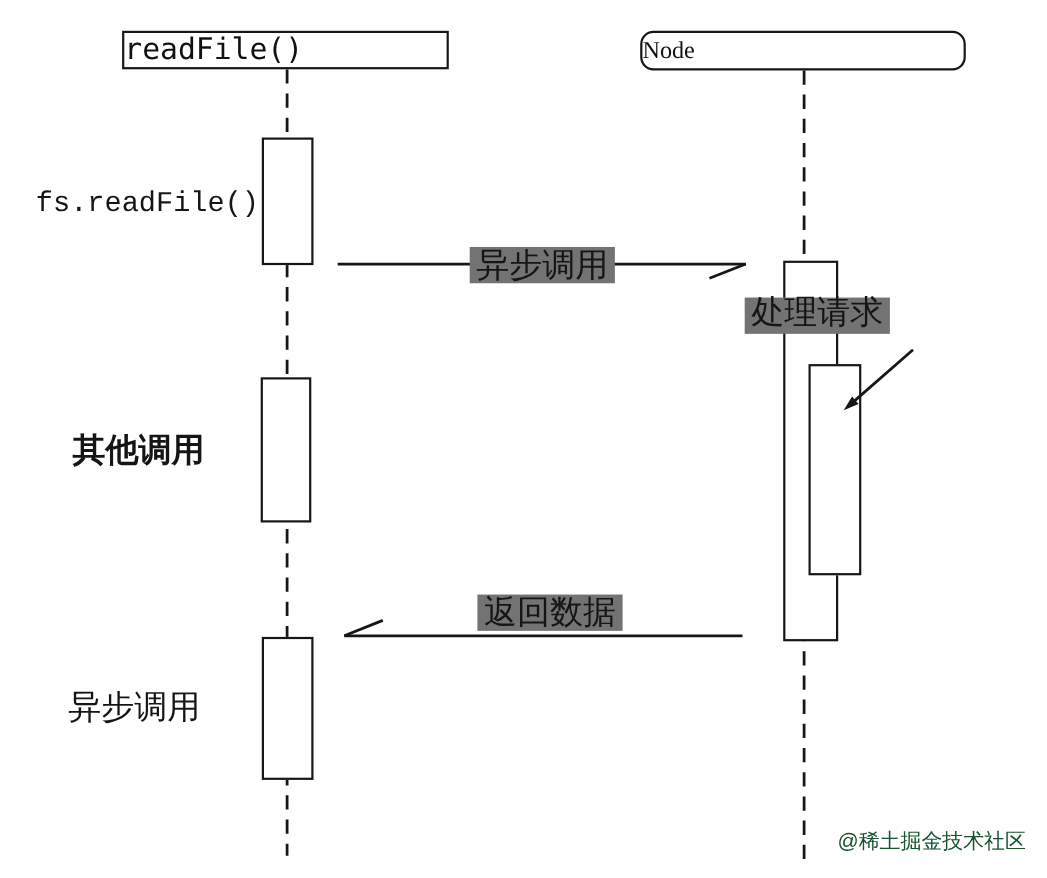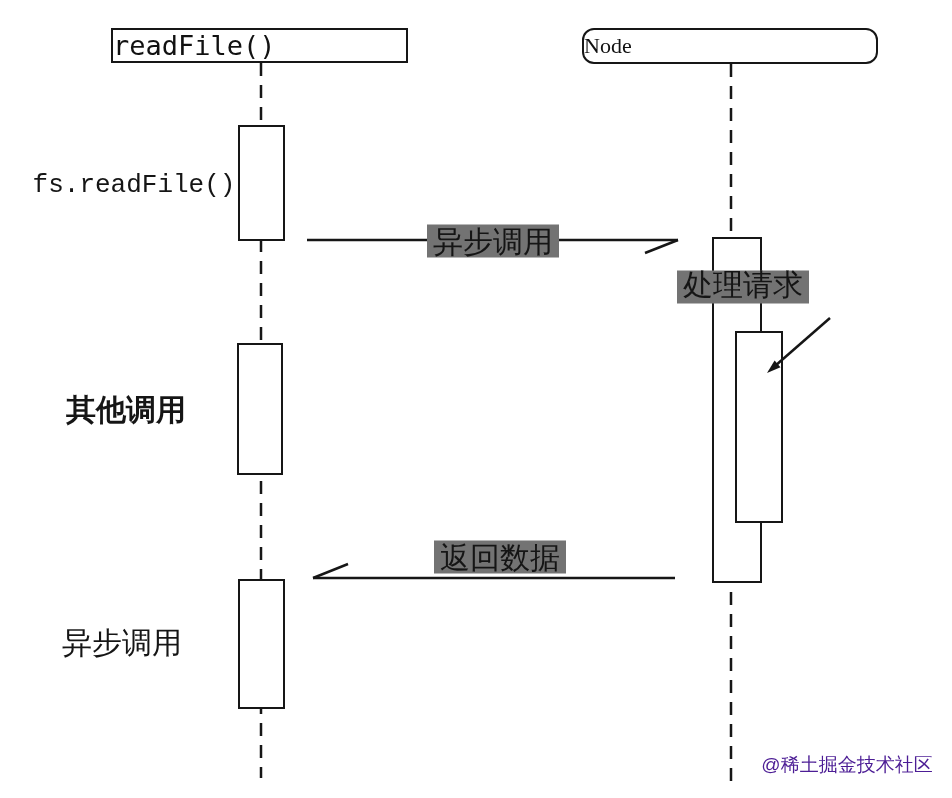--- a/index.html
+++ b/index.html
@@ -71,21 +71,21 @@
     background: #737373;
     padding: 0 6px;
     line-height: 1.1;
   }
   .watermark {
     position: absolute;
     transform: translate(-50%, -50%);
     white-space: nowrap;
     font-family: "Liberation Sans", sans-serif;
     font-size: 19px;
-    color: #4c1d95;
+    color: #14532d;
     z-index: 6;
     text-align: center;
   }
 </style>
 </head>
 <body>
 
 <div id="canvas">
 
   <svg class="layer" viewBox="0 0 952 798">

